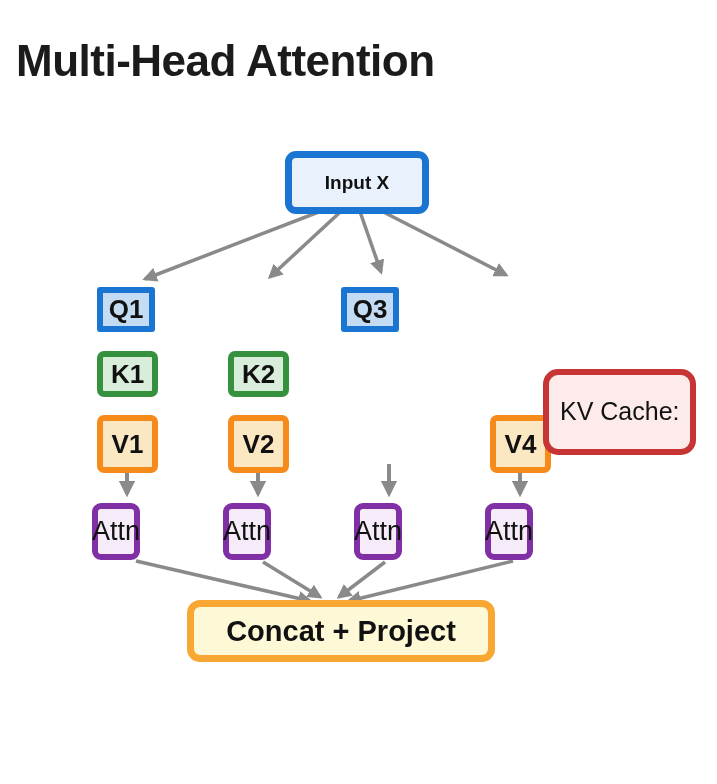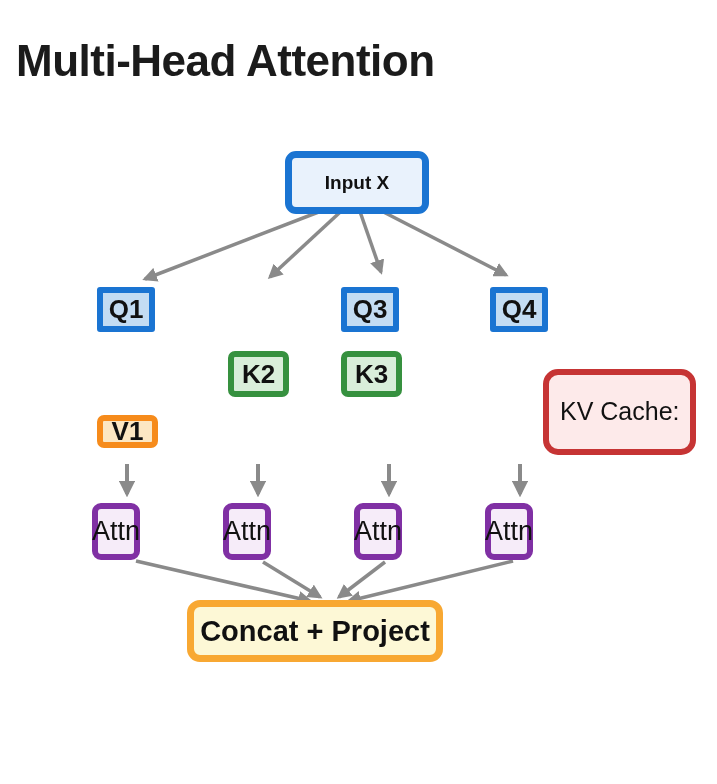--- a/index.html
+++ b/index.html
@@ -29,28 +29,28 @@
   }
   .input-box{
     left:285px; top:151px; width:144px; height:63px;
     border:7px solid var(--blue-border); border-radius:11px;
     background:var(--input-fill); font-size:19px;
   }
   .qbox{top:287px; width:58px; height:45px; border:6px solid var(--blue-border);
         border-radius:3px; background:var(--blue-fill); font-size:26px;}
   .kbox{top:351px; width:61px; height:46px; border:6px solid var(--green-border);
         border-radius:7px; background:var(--green-fill); font-size:26px;}
-  .vbox{top:415px; width:61px; height:33px; border:6px solid var(--orange-border);
+  .vbox{top:415px; width:61px; height:58px; border:6px solid var(--orange-border);
         border-radius:7px; background:var(--orange-fill); font-size:26px;}
   .attnbox{top:503px; width:48px; height:57px; border:6px solid var(--purple-border);
         border-radius:9px; background:var(--purple-fill); font-size:27px; font-weight:400;}
   .c1{left:97px}.c2{left:228px}.c3{left:341px}.c4{left:490px}
   .a1{left:92px}.a2{left:223px}.a3{left:354px}.a4{left:485px}
   .concat-box{
-    left:187px; top:600px; width:256px; height:62px;
+    left:187px; top:600px; width:308px; height:62px;
     border:7px solid var(--gold-border); border-radius:13px;
     background:var(--gold-fill); font-size:29px;
   }
   .kv-box{
     left:543px; top:369px; width:153px; height:86px;
     border:6px solid var(--red-border); border-radius:15px;
     background:var(--red-fill); font-size:25px; font-weight:400;
     flex-direction:column; align-items:flex-start; justify-content:center;
     padding-left:11px; line-height:1.26; z-index:5; color:#111;gap:32px;
   }
@@ -88,33 +88,36 @@
   <div class="box input-box">
     <span>Input X</span>
   </div>
 
   <div class="box qbox c1">
       <span>Q1</span>
     </div>
   <div class="box qbox c3">
       <span>Q3</span>
     </div>
-  <div class="box qbox c4">
-      <span>Q4</span>
+
+  <div class="box kbox c1">
+      <span>K1</span>
     </div>
-
   <div class="box kbox c2">
       <span>K2</span>
-    </div>
-  <div class="box kbox c3">
-      <span>K3</span>
     </div>
 
   <div class="box vbox c1">
       <span>V1</span>
+    </div>
+  <div class="box vbox c2">
+      <span>V2</span>
+    </div>
+  <div class="box vbox c4">
+      <span>V4</span>
     </div>
 
   <div class="box attnbox a1">
       <span>Attn</span>
     </div>
   <div class="box attnbox a2">
       <span>Attn</span>
     </div>
   <div class="box attnbox a3">
       <span>Attn</span>

